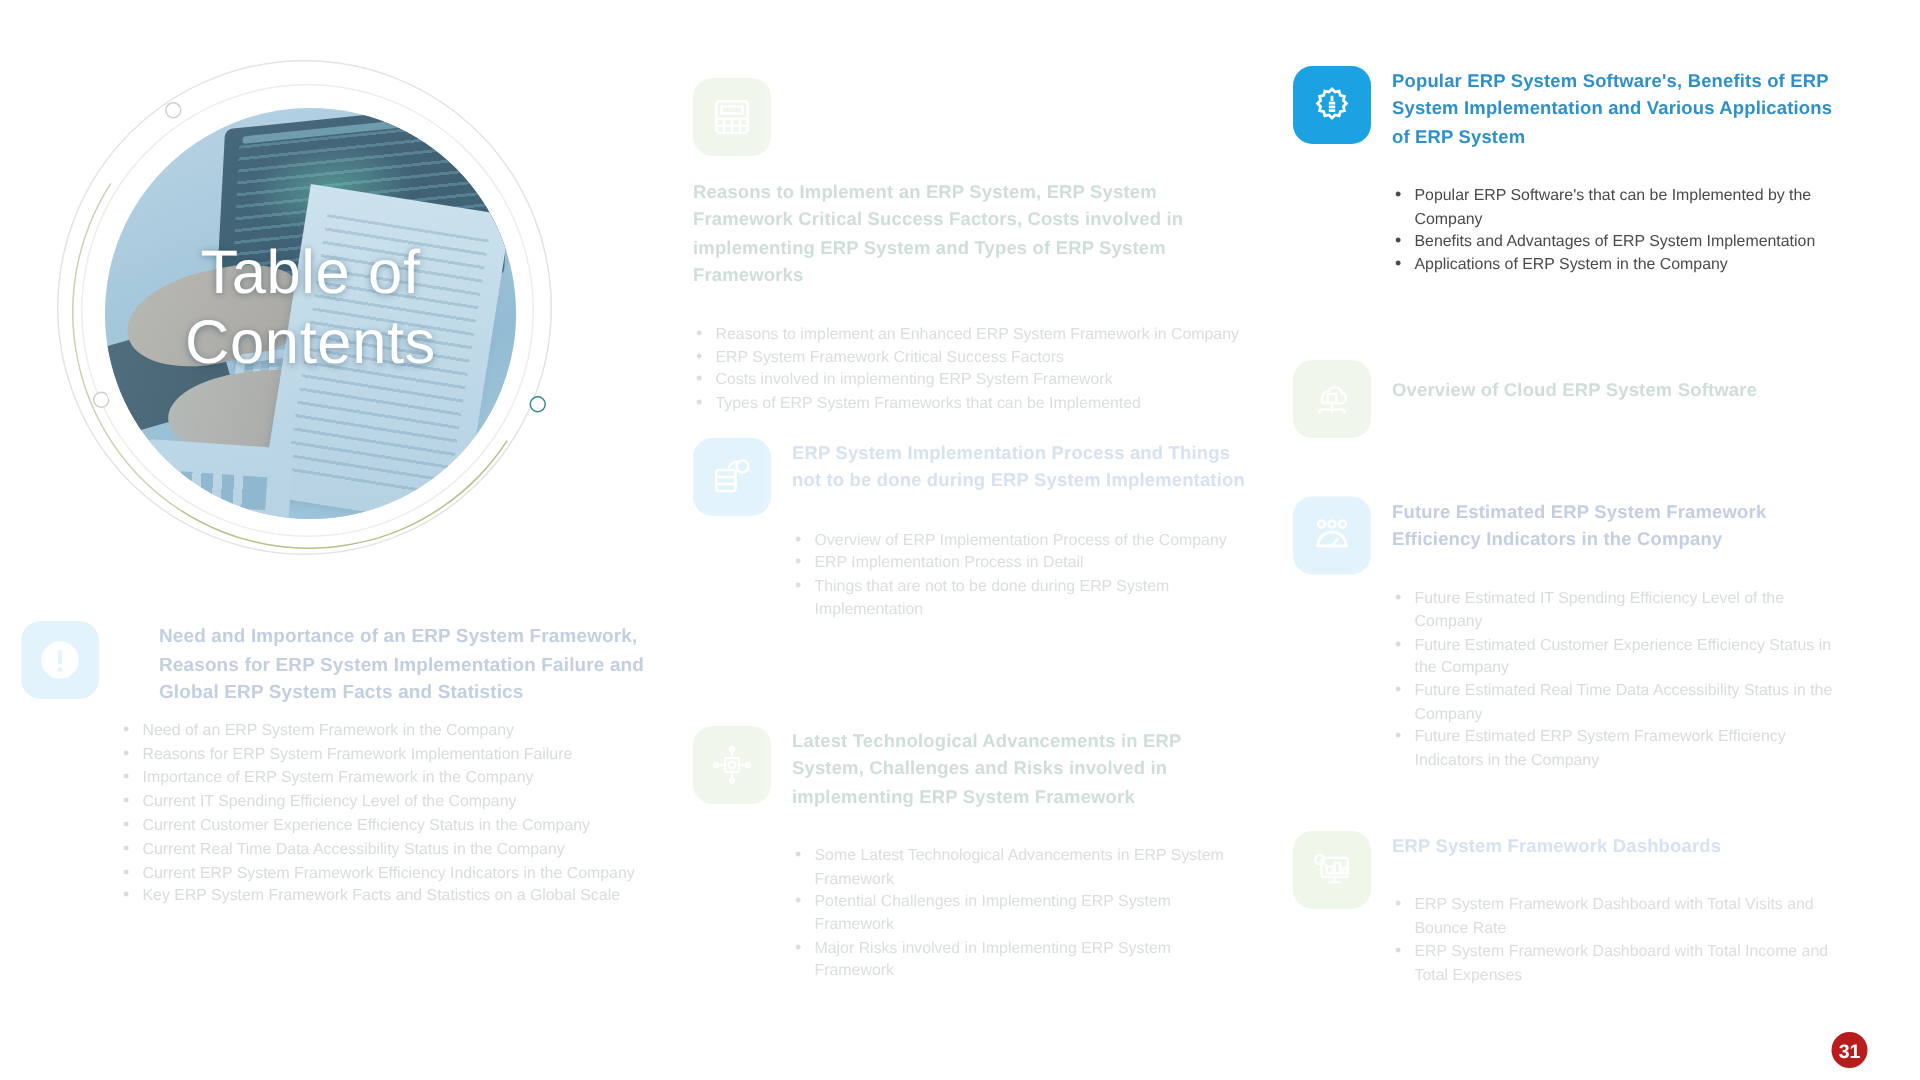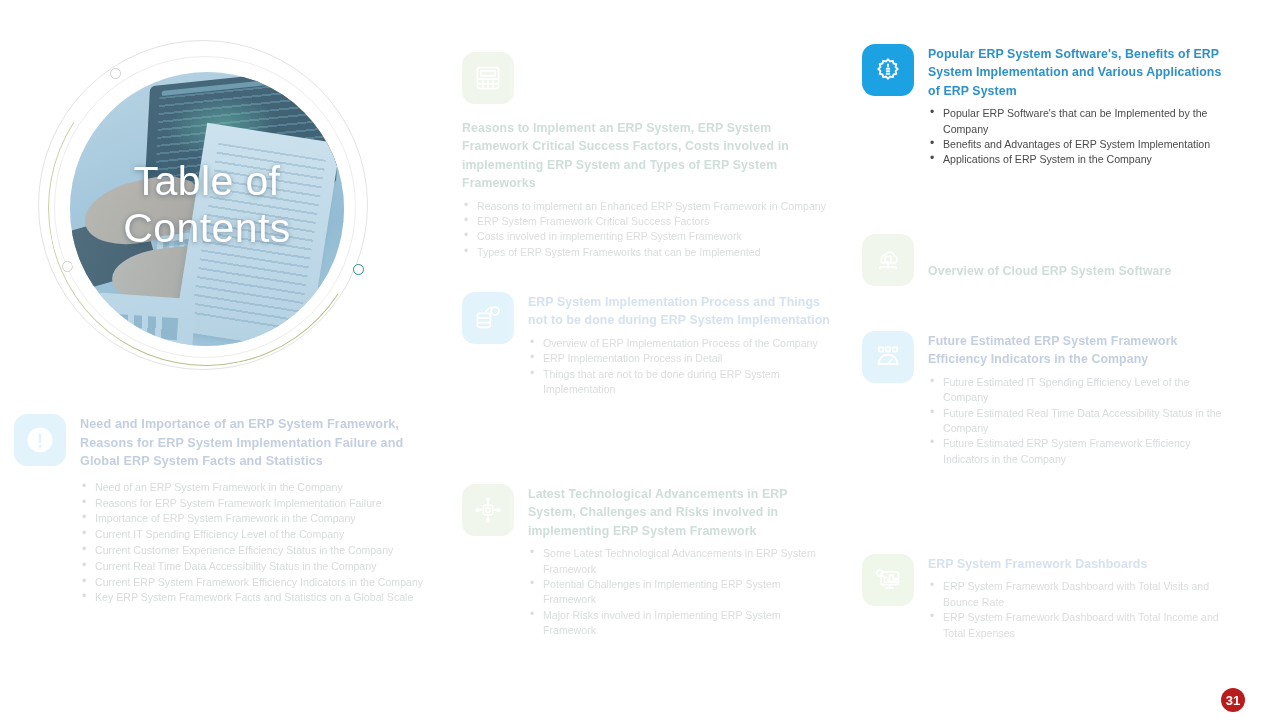--- a/index.html
+++ b/index.html
@@ -151,21 +151,21 @@
   .tile.green { background: #e3efd9; }
   .tile.blue  { background: #cdeafb; }
   .tile.blue-strong { background: #1ca1e2; }
   .tile svg { display: block; }
 
   .entry-body { padding-top: 1px; }
   .entry-head {
     font-size: 12.3px; font-weight: 700; line-height: 18.4px;
     letter-spacing: .12px;
   }
-  .entry-list { list-style: none; margin-top: 6px; }
+  .entry-list { list-style: none; margin-top: 23px; }
   .entry-list li {
     position: relative; padding-left: 15px;
     font-size: 10.6px; line-height: 15.4px;
     font-weight: 400;
   }
   .entry-list li::before {
     content: "•"; position: absolute; left: 2px; top: -1px; font-size: 12px;
   }
 
   
@@ -191,21 +191,21 @@
   
   #e-need      { left: 14px;  top: 414px; width: 420px; }
   #e-reasons   { left: 462px; top: 52px;  width: 372px; flex-direction: column; }
   #e-process   { left: 462px; top: 292px; width: 372px; }
   #e-latest    { left: 462px; top: 484px; width: 372px; }
   #e-popular   { left: 862px; top: 44px;  width: 362px; }
   #e-cloud     { left: 862px; top: 234px; width: 362px; }
   #e-future    { left: 862px; top: 331px; width: 362px; }
   #e-dashboard { left: 862px; top: 554px; width: 362px; }
 
-  #e-need .entry-head { font-size: 12.6px; line-height: 18.6px; }
+  #e-need .entry-head { font-size: 12.6px; line-height: 18.6px; margin-left: 26px; }
   #e-need .entry-list { margin-top: 9px; }
   #e-need .entry-list li { line-height: 15.8px; }
 
   #e-cloud { align-items: flex-end; }
   #e-cloud .entry-body { padding-top: 17px; }
 
   
   .page-badge {
     position: absolute; right: 35px; bottom: 8px;
     width: 24px; height: 24px; border-radius: 50%;
@@ -388,20 +388,21 @@
         <path d="M4 18 A8 8 0 0 1 20 18 Z" fill="none"></path>
         <path d="M4 18 A8 8 0 0 1 20 18"></path>
         <line x1="12" y1="18" x2="15.5" y2="13.5"></line>
         <line x1="3" y1="18" x2="21" y2="18"></line>
       </svg>
     </div>
     <div class="entry-body">
       <div class="entry-head">Future Estimated ERP System Framework Efficiency Indicators in the Company</div>
       <ul class="entry-list">
         <li>Future Estimated IT Spending Efficiency Level of the Company</li>
+        <li>Future Estimated Customer Experience Efficiency Status in the Company</li>
         <li>Future Estimated Real Time Data Accessibility Status in the Company</li>
         <li>Future Estimated ERP System Framework Efficiency Indicators in the Company</li>
       </ul>
     </div>
   </div>
 
   <div class="entry v-faint-blue" id="e-dashboard">
     <div class="tile green">
       <svg width="28" height="28" viewBox="0 0 24 24" fill="none" stroke="#fff" stroke-width="1.4">
         <rect x="6" y="5" width="15" height="11" rx="1.5"></rect>

